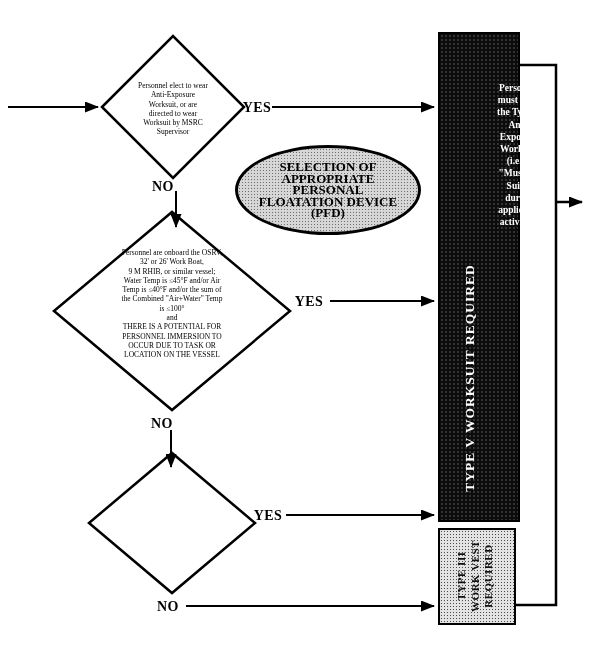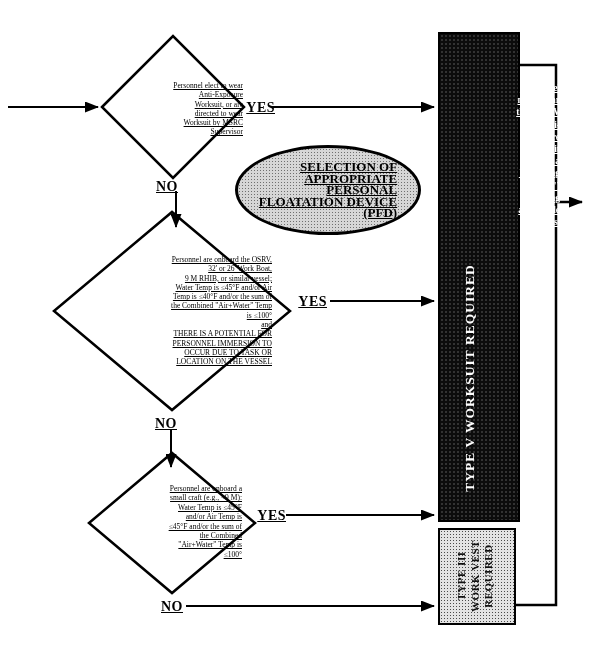--- a/index.html
+++ b/index.html
@@ -1,21 +1,21 @@
 <!DOCTYPE html>
 <html><head>
 <meta charset="utf-8">
 <style>
   html,body{margin:0;padding:0;background:#fff;}
   #canvas{
     position:relative;width:600px;height:651px;background:#ffffff;
     font-family:"Liberation Serif", serif;color:#000;overflow:hidden;
   }
   #flow-svg{position:absolute;left:0;top:0;width:600px;height:651px;}
-  .txt{position:absolute;text-align:right;white-space:pre-line;color:#000;text-decoration:underline;}
+  .txt{position:absolute;text-align:center;white-space:pre-line;color:#000;}
   .dtext{font-size:7.5px;line-height:9.3px;}
   .yesno{font-size:14px;font-weight:bold;letter-spacing:0.5px;}
   .oval{
     position:absolute;left:235px;top:145px;width:186px;height:90px;
     border:3px solid #000;border-radius:50%;
     background-color:#d6d6d6;
     background-image:radial-gradient(circle,#6f6f6f 0.6px,rgba(0,0,0,0) 0.9px);
     background-size:3px 3px;
     display:flex;align-items:center;justify-content:center;box-sizing:border-box;
   }
@@ -78,40 +78,32 @@
     <line x1="286" y1="515" x2="434" y2="515" stroke="#000" stroke-width="2" marker-end="url(#ah)"></line>
     <line x1="186" y1="606" x2="434" y2="606" stroke="#000" stroke-width="2" marker-end="url(#ah)"></line>
   </svg>
 
   <div class="txt dtext" style="left:103px;top:81px;width:140px;">Personnel elect to wear
 Anti-Exposure
 Worksuit, or are
 directed to wear
 Worksuit by MSRC
 Supervisor</div>
-  <div class="txt dtext" style="left:72px;top:255px;width:200px;">Personnel are onboard the OSRV,
+  <div class="txt dtext" style="left:72px;top:248px;width:200px;">Personnel are onboard the OSRV,
 32' or 26' Work Boat,
 9 M RHIB, or similar vessel;
 Water Temp is ≤45°F and/or Air
 Temp is ≤40°F and/or the sum of
 the Combined "Air+Water" Temp
 is ≤100°
 and
 THERE IS A POTENTIAL FOR
 PERSONNEL IMMERSION TO
 OCCUR DUE TO TASK OR
 LOCATION ON THE VESSEL</div>
-  <div class="txt dtext" style="left:102px;top:484px;width:140px;line-height:9.4px;">Personnel are onboard a
-small craft (e.g., &lt;9 M):
-Water Temp is ≤45°F
-and/or Air Temp is
-≤45°F and/or the sum of
-the Combined
-"Air+Water" Temp is
-≤100°</div>
 
   <div class="txt yesno" style="left:239px;top:100px;width:36px;">YES</div>
   <div class="txt yesno" style="left:148px;top:179px;width:30px;">NO</div>
   <div class="txt yesno" style="left:291px;top:294px;width:36px;">YES</div>
   <div class="txt yesno" style="left:147px;top:416px;width:30px;">NO</div>
   <div class="txt yesno" style="left:250px;top:508px;width:36px;">YES</div>
   <div class="txt yesno" style="left:153px;top:599px;width:30px;">NO</div>
 
   <div class="oval">
     <div class="txt">SELECTION OF

